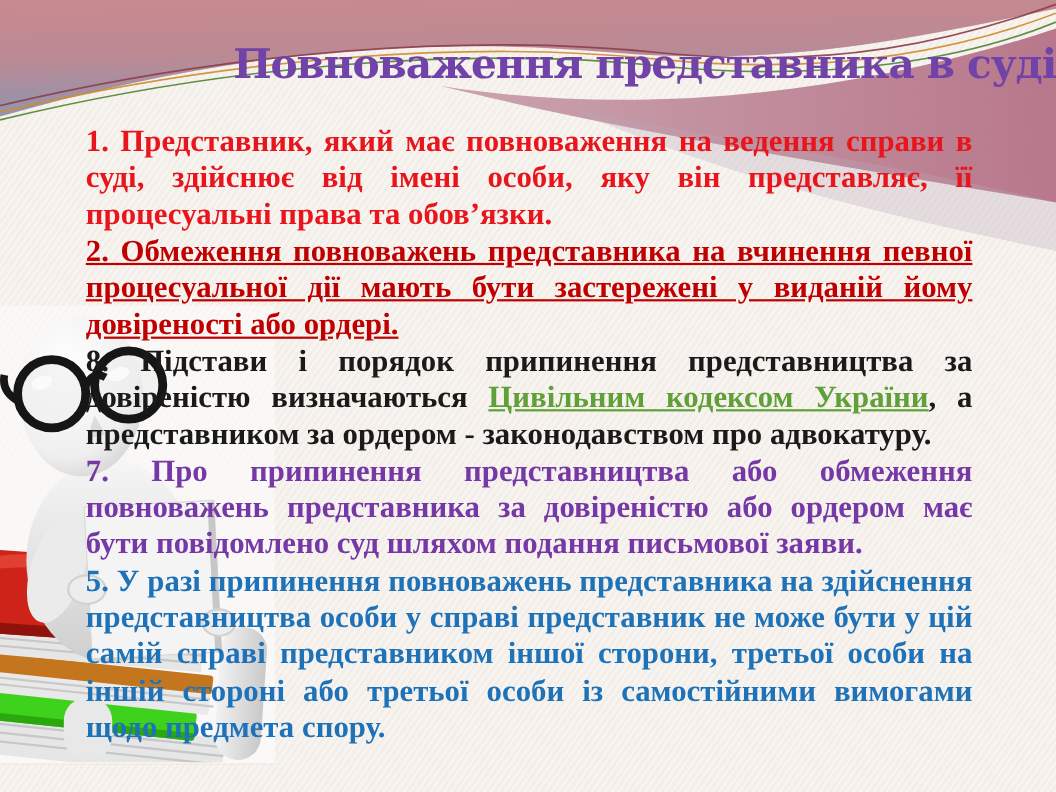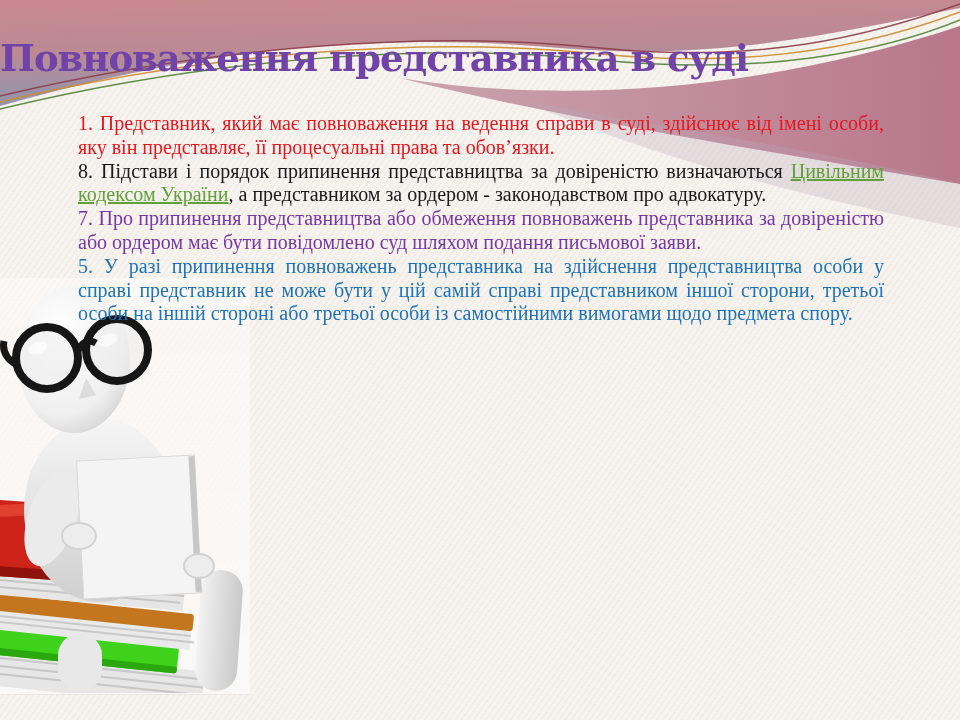--- a/index.html
+++ b/index.html
@@ -7,34 +7,34 @@
   .slide{
     position:relative; width:960px; height:720px; overflow:hidden;
     background-color:#f7f3ef;
     background-image:repeating-linear-gradient(125deg,
       rgba(205,185,180,0.10) 0px, rgba(205,185,180,0.10) 2px,
       rgba(255,255,255,0) 2px, rgba(255,255,255,0) 5px);
   }
   .header-wave{position:absolute; top:0; left:0; width:960px; height:260px; pointer-events:none;}
   .title{
     position:absolute; top:36px; left:0; right:0; margin:0;
-    text-align:left; white-space:nowrap;
+    text-align:right; white-space:nowrap;
     font-family:"DejaVu Serif", serif; font-weight:700; font-size:37px;
     letter-spacing:-1px; color:#7142a8;
   }
   .figure-box{
     position:absolute; left:0; top:278px; width:250px; height:416px;
     background:linear-gradient(180deg, rgba(255,255,255,0.45), rgba(250,249,248,0.95));
     border-bottom:1px solid rgba(120,100,90,0.10);
   }
   .figure-box svg{display:block; width:250px; height:415px;}
   .body-text{
     position:absolute; top:112px; left:78px; width:806px;
-    font-family:"Liberation Serif", serif; font-weight:400;
-    font-size:20px; line-height:1.19; text-align:justify;
+    font-family:"Liberation Serif", serif; font-weight:700;
+    font-size:28px; line-height:1.19; text-align:justify;
   }
   .body-text p{margin:0; padding:0;}
   .p1{color:#e8161c;}
   .p2{color:#c00000; text-decoration:underline;}
   .p3{color:#1a1a1a;}
   .p4{color:#7638a6;}
   .p5{color:#1d72b8;}
   .link{color:#60a038; text-decoration:underline; cursor:pointer;}
 </style>
 </head>
@@ -133,18 +133,19 @@
         <path d="M77,75 Q84,58 96,65" stroke-width="7"></path>
         <path d="M17,87 Q1,78 4,63" stroke-width="7"></path>
         <ellipse cx="38" cy="70" rx="10" ry="6" fill="#ffffff" opacity="0.65" stroke="none" transform="rotate(-20 38 70)"></ellipse>
         <ellipse cx="108" cy="62" rx="10" ry="6" fill="#ffffff" opacity="0.65" stroke="none" transform="rotate(-20 108 62)"></ellipse>
       </g>
     </svg>
   </div>
 
   <div class="body-text">
     <p class="p1">1. Представник, який має повноваження на ведення справи в суді, здійснює від імені особи, яку він представляє, її процесуальні права та обов’язки.</p>
+    <p class="p2">2. Обмеження повноважень представника на вчинення певної процесуальної дії мають бути застережені у виданій йому довіреності або ордері.</p>
     <p class="p3"><span>8. Підстави і порядок припинення представництва за довіреністю визначаються </span><a class="link">Цивільним кодексом України</a><span>, а представником за ордером - законодавством про адвокатуру.</span></p>
     <p class="p4">7. Про припинення представництва або обмеження повноважень представника за довіреністю або ордером має бути повідомлено суд шляхом подання письмової заяви.</p>
     <p class="p5">5. У разі припинення повноважень представника на здійснення представництва особи у справі представник не може бути у цій самій справі представником іншої сторони, третьої особи на іншій стороні або третьої особи із самостійними вимогами щодо предмета спору.</p>
   </div>
 
 </div>
 
 </body></html>

